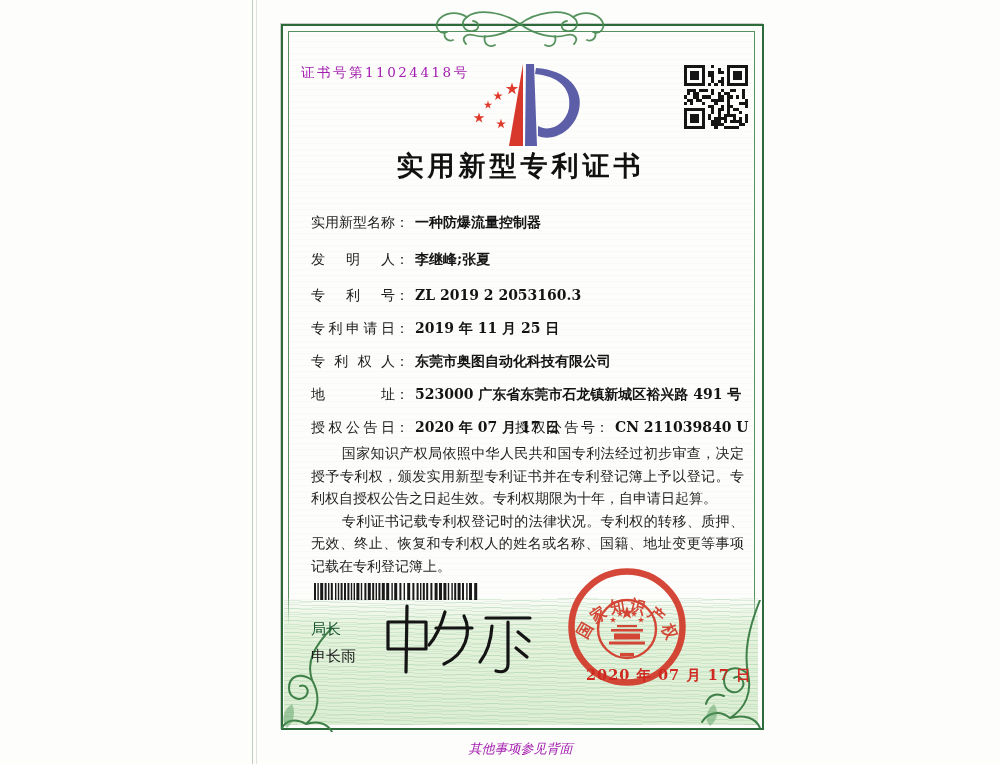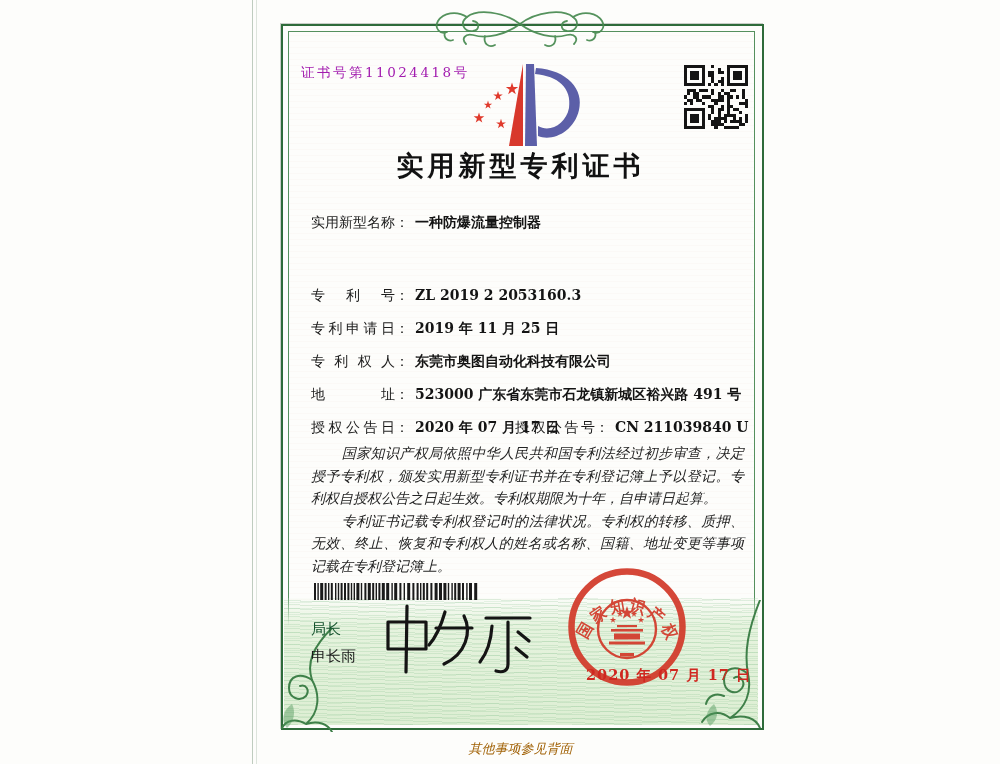--- a/index.html
+++ b/index.html
@@ -25,29 +25,29 @@
   .cert-no{left:301px;top:64px;font-size:13.5px;letter-spacing:2.5px;color:#a21caf;}
   .title{left:281px;top:148px;width:479px;text-align:center;font-size:27px;font-weight:bold;letter-spacing:4px;color:#111;}
 
   .row{left:311px;white-space:nowrap;font-size:14px;height:20px;}
   .flabel{display:inline-block;width:84px;text-align:justify;text-align-last:justify;color:#1b1b1b;}
   .fcolon{margin:0 2px 0 0;}
   .fvalue{font-weight:bold;margin-left:4px;color:#141414;}
   .pair2{position:absolute;left:204px;top:0;}
   .pair2 .flabel{width:80px;}
 
-  .body-text{left:311px;top:442px;width:433px;font-size:14px;line-height:22.5px;font-style:italic;text-align:justify;color:#232323;}
+  .body-text{left:311px;top:442px;width:433px;font-size:14px;line-height:22.5px;text-align:justify;color:#232323;}
   .body-text p{margin:0;text-indent:2.2em;}
 
   .signer-title{left:311px;top:620px;font-size:15px;color:#14532d;font-family:"DejaVu Sans","Liberation Sans",sans-serif;}
   .signer-name{left:311px;top:647px;font-size:15px;color:#1a1a1a;font-family:"DejaVu Sans","Liberation Sans",sans-serif;}
 
   .seal-date{left:586px;top:666px;font-size:14.5px;font-weight:bold;color:#cf2820;letter-spacing:1px;z-index:6;}
   .page-number{left:281px;top:701px;width:479px;text-align:center;font-size:12.5px;letter-spacing:1px;color:#222;}
-  .footer-note{left:281px;top:740px;width:479px;text-align:center;font-size:13px;font-style:italic;color:#a16207;}
+  .footer-note{left:281px;top:740px;width:479px;text-align:center;font-size:13px;font-style:italic;color:#a21caf;}
 
   svg{display:block;}
   .qr{shape-rendering:crispEdges;}
 </style>
 </head>
 <body>
 
 <div class="scan">
 
   <div class="abs edge-line"></div>
@@ -320,20 +320,23 @@
       <rect x="45" y="60" width="3" height="3"></rect>
       <rect x="48" y="60" width="3" height="3"></rect>
       <rect x="51" y="60" width="3" height="3"></rect>
     </svg>
 
   <div class="abs row" style="top:214px">
     <span class="flabel">实用新型名称</span><span class="fcolon">：</span><span class="fvalue">一种防爆流量控制器</span>
   </div>
 
   <div class="abs title">实用新型专利证书</div>
+  <div class="abs row" style="top:251px">
+    <span class="flabel">发明人</span><span class="fcolon">：</span><span class="fvalue">李继峰;张夏</span>
+  </div>
   <div class="abs row" style="top:287px">
     <span class="flabel">专利号</span><span class="fcolon">：</span><span class="fvalue">ZL 2019 2 2053160.3</span>
   </div>
   <div class="abs row" style="top:320px">
     <span class="flabel">专利申请日</span><span class="fcolon">：</span><span class="fvalue">2019 年 11 月 25 日</span>
   </div>
   <div class="abs row" style="top:353px">
     <span class="flabel">专利权人</span><span class="fcolon">：</span><span class="fvalue">东莞市奥图自动化科技有限公司</span>
   </div>
   <div class="abs row" style="top:386px">

